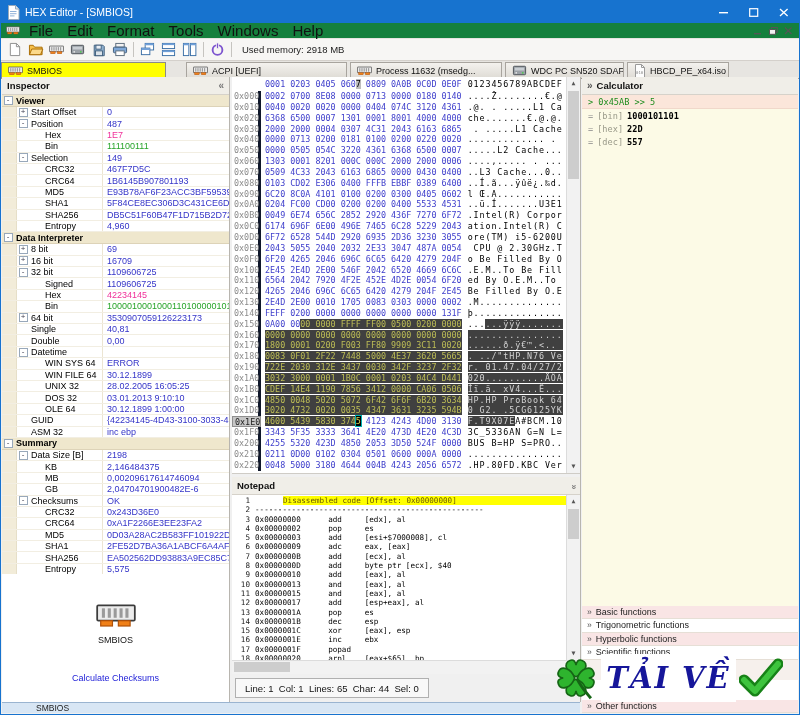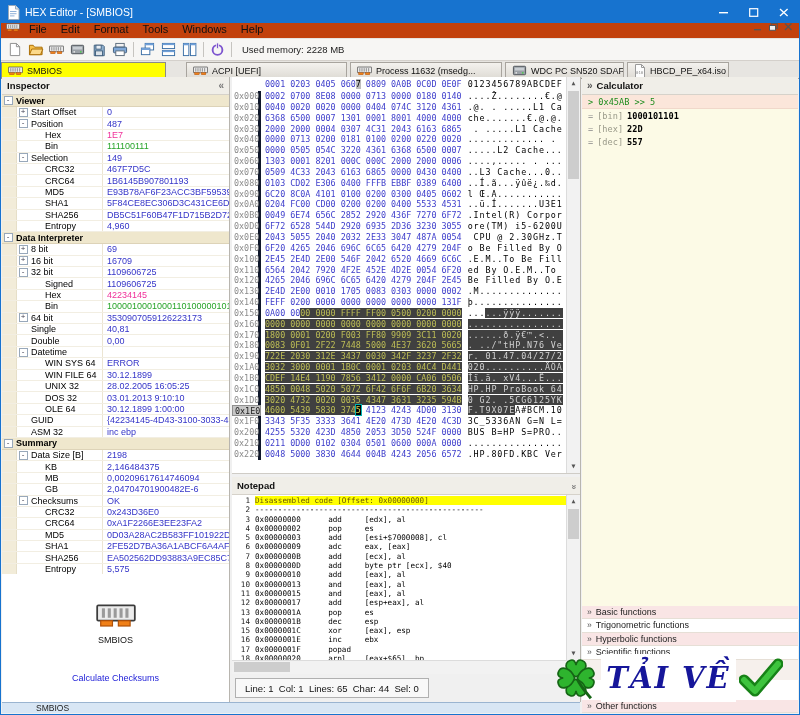--- a/index.html
+++ b/index.html
@@ -4,21 +4,21 @@
 <style>
   html,body{margin:0;padding:0;}
   body{width:800px;height:715px;position:relative;font-family:"Liberation Sans",sans-serif;background:#fff;overflow:hidden;}
   .win{position:absolute;inset:0;border:1px solid #1773cf;box-sizing:border-box;background:#f0f0f0;}
   
   .titlebar{height:22px;background:#1773cf;display:flex;align-items:center;color:#fff;font-size:10.5px;}
   .ticon{margin:0 5px 0 6px;display:flex;}
   .winbtns{margin-left:auto;display:flex;height:100%;}
   .wbtn{width:30px;height:100%;display:flex;align-items:center;justify-content:center;color:#fff;}
   
-  .menubar{height:15px;background:#c2410c;display:flex;align-items:flex-start;font-size:11px;color:#111;}
+  .menubar{height:15px;background:#15803d;display:flex;align-items:center;font-size:15px;color:#111;}
   .sysicon{margin:0 2px 0 5px;display:flex;}
   .menu-item{padding:0 7px;}
   .mdibtns{margin-left:auto;display:flex;gap:6px;padding-right:6px;color:#555;}
   .mdibtn{display:flex;align-items:center;}
   
   .toolbar{height:21px;display:flex;align-items:center;background:#f7f6f4;border-top:1px solid #e6e4e0;border-bottom:1px solid #d4d0cb;padding-left:3px;}
   .tbtn{width:21px;height:19px;display:flex;align-items:center;justify-content:center;}
   .tsep{width:1px;height:15px;background:#c6c4c0;margin:0 3px;}
   .mem{font-size:9.5px;color:#222;margin-left:7px;}
   
@@ -72,21 +72,21 @@
   .sarr.up{top:0;} .sarr.dn{bottom:0;}
   .sthumb{position:absolute;left:1px;right:1px;background:#cdcdcd;}
   
   .split{height:3px;background:#f0f0f0;flex:none;}
   .np-chev{margin-left:auto;color:#777;transform:rotate(90deg);font-size:9px;letter-spacing:-2px;}
   .np-body{flex:1;position:relative;background:#fff;overflow:hidden;font-family:"DejaVu Sans Mono",monospace;font-size:7.6px;}
   #nplines{position:absolute;top:1px;left:0;right:13px;bottom:0;overflow:hidden;}
   .nl{display:flex;height:9.3px;line-height:9.3px;white-space:pre;}
   .nn{width:18px;flex:none;text-align:right;color:#222;margin-right:5px;}
   .nt{color:#000;}
-  .nl.hl .nt{background:#ffff00;color:#6b5a00;flex:1;}
+  .nl.hl .nt{background:#ffff00;color:#6b5a00;flex:1;margin-left:28px;}
   .np-hsb{height:13px;flex:none;background:#f2f2f2;border-top:1px solid #dcdcdc;position:relative;}
   .hthumb{position:absolute;top:1px;left:2px;width:56px;height:10px;background:#cdcdcd;}
   .np-status{height:28px;flex:none;background:#f0f0f0;display:flex;align-items:center;padding:0 3px;}
   .np-stbox{border:1px solid #b0b0b0;background:#f8f8f8;height:18px;display:flex;align-items:center;padding:0 9px;font-size:9.5px;color:#111;white-space:pre;}
   
   .calc-expr{height:13px;flex:none;background:#fbe6da;font-family:"DejaVu Sans Mono",monospace;font-size:8.6px;color:#1e8c1e;display:flex;align-items:center;padding:0 6px;border-bottom:1px solid #f0d8ca;}
   .calc-res{height:13px;flex:none;display:flex;align-items:center;font-family:"DejaVu Sans Mono",monospace;font-size:8.6px;padding:0 6px;gap:4px;}
   .calc-res .eq{color:#888;}
   .calc-res .base{color:#9a9a8a;}
   .calc-res .val{color:#000;font-weight:bold;}
@@ -283,21 +283,21 @@
         <span class="tbtn">
           <span style="display: flex;">
             <svg width="15" height="15" viewBox="0 0 16 16">
               <circle cx="8" cy="8.5" r="5.2" fill="none" stroke="#7d55cf" stroke-width="2"></circle>
               <rect x="7" y="1" width="2" height="6" fill="#7d55cf" stroke="#f7f6f4" stroke-width="0.8"></rect>
             </svg>
           </span>
         </span>
         <span class="tsep"></span>
       </div>
-    <span class="mem">Used memory: 2228 MB</span>
+    <span class="mem">Used memory: 2918 MB</span>
   </div>
 
   <div class="tabbar" id="tabbar">
       <div class="tab active">
         <span style="display: flex;">
           <svg width="15" height="10" viewBox="0 0 34 20">
             <rect x="1" y="1" width="32" height="13" rx="1" fill="#ececec" stroke="#3c3c3c" stroke-width="1.5"></rect>
             <g fill="#9a9a9a">
               <rect x="5" y="3.5" width="2.6" height="8"></rect>
               <rect x="10" y="3.5" width="2.6" height="8"></rect>
@@ -682,20 +682,21 @@
             <div class="hrow"><span class="ha">0x020</span><span class="hx"><span>6368 6500 0007 1301 0001 8001 4000 4000</span></span><span class="ht"><span>che.......€.@.@.</span></span></div>
             <div class="hrow"><span class="ha">0x030</span><span class="hx"><span>2000 2000 0004 0307 4C31 2043 6163 6865</span></span><span class="ht"><span> . .....L1 Cache</span></span></div>
             <div class="hrow"><span class="ha">0x040</span><span class="hx"><span>0000 0713 0200 0181 0100 0200 0220 0020</span></span><span class="ht"><span>............. . </span></span></div>
             <div class="hrow"><span class="ha">0x050</span><span class="hx"><span>0000 0505 054C 3220 4361 6368 6500 0007</span></span><span class="ht"><span>.....L2 Cache...</span></span></div>
             <div class="hrow"><span class="ha">0x060</span><span class="hx"><span>1303 0001 8201 000C 000C 2000 2000 0006</span></span><span class="ht"><span>....‚..... . ...</span></span></div>
             <div class="hrow"><span class="ha">0x070</span><span class="hx"><span>0509 4C33 2043 6163 6865 0000 0430 0400</span></span><span class="ht"><span>..L3 Cache...0..</span></span></div>
             <div class="hrow"><span class="ha">0x080</span><span class="hx"><span>0103 CD02 E306 0400 FFFB EBBF 0389 6400</span></span><span class="ht"><span>..Í.ã...ÿûë¿.‰d.</span></span></div>
             <div class="hrow"><span class="ha">0x090</span><span class="hx"><span>6C20 8C0A 4101 0100 0200 0300 0405 0602</span></span><span class="ht"><span>l Œ.A...........</span></span></div>
             <div class="hrow"><span class="ha">0x0A0</span><span class="hx"><span>0204 FC00 CD00 0200 0200 0400 5533 4531</span></span><span class="ht"><span>..ü.Í.......U3E1</span></span></div>
             <div class="hrow"><span class="ha">0x0B0</span><span class="hx"><span>0049 6E74 656C 2852 2920 436F 7270 6F72</span></span><span class="ht"><span>.Intel(R) Corpor</span></span></div>
+            <div class="hrow"><span class="ha">0x0C0</span><span class="hx"><span>6174 696F 6E00 496E 7465 6C28 5229 2043</span></span><span class="ht"><span>ation.Intel(R) C</span></span></div>
             <div class="hrow"><span class="ha">0x0D0</span><span class="hx"><span>6F72 6528 544D 2920 6935 2D36 3230 3055</span></span><span class="ht"><span>ore(TM) i5-6200U</span></span></div>
             <div class="hrow"><span class="ha">0x0E0</span><span class="hx"><span>2043 5055 2040 2032 2E33 3047 487A 0054</span></span><span class="ht"><span> CPU @ 2.30GHz.T</span></span></div>
             <div class="hrow"><span class="ha">0x0F0</span><span class="hx"><span>6F20 4265 2046 696C 6C65 6420 4279 204F</span></span><span class="ht"><span>o Be Filled By O</span></span></div>
             <div class="hrow"><span class="ha">0x100</span><span class="hx"><span>2E45 2E4D 2E00 546F 2042 6520 4669 6C6C</span></span><span class="ht"><span>.E.M..To Be Fill</span></span></div>
             <div class="hrow"><span class="ha">0x110</span><span class="hx"><span>6564 2042 7920 4F2E 452E 4D2E 0054 6F20</span></span><span class="ht"><span>ed By O.E.M..To </span></span></div>
             <div class="hrow"><span class="ha">0x120</span><span class="hx"><span>4265 2046 696C 6C65 6420 4279 204F 2E45</span></span><span class="ht"><span>Be Filled By O.E</span></span></div>
             <div class="hrow"><span class="ha">0x130</span><span class="hx"><span>2E4D 2E00 0010 1705 0083 0303 0000 0002</span></span><span class="ht"><span>.M..............</span></span></div>
             <div class="hrow"><span class="ha">0x140</span><span class="hx"><span>FEFF 0200 0000 0000 0000 0000 0000 131F</span></span><span class="ht"><span>þ...............</span></span></div>
             <div class="hrow"><span class="ha">0x150</span><span class="hx"><span>0A00 00</span><span class="sl">00 0000 FFFF FF00 0500 0200 0000</span></span><span class="ht"><span>...</span><span class="sl">...ÿÿÿ.......</span></span></div>
             <div class="hrow"><span class="ha">0x160</span><span class="hx"><span class="sl">0000 0000 0000 0000 0000 0000 0000 0000</span></span><span class="ht"><span class="sl">................</span></span></div>
@@ -703,21 +704,21 @@
             <div class="hrow"><span class="ha">0x180</span><span class="hx"><span class="sl">0083 0F01 2F22 7448 5000 4E37 3620 5665</span></span><span class="ht"><span class="sl">. ../"tHP.N76 Ve</span></span></div>
             <div class="hrow"><span class="ha">0x190</span><span class="hx"><span class="sl">722E 2030 312E 3437 0030 342F 3237 2F32</span></span><span class="ht"><span class="sl">r. 01.47.04/27/2</span></span></div>
             <div class="hrow"><span class="ha">0x1A0</span><span class="hx"><span class="sl">3032 3000 0001 1B0C 0001 0203 04C4 D441</span></span><span class="ht"><span class="sl">020..........ÄÔA</span></span></div>
             <div class="hrow"><span class="ha">0x1B0</span><span class="hx"><span class="sl">CDEF 14E4 1190 7856 3412 0000 CA06 0506</span></span><span class="ht"><span class="sl">Íï.ä. xV4...Ê...</span></span></div>
             <div class="hrow"><span class="ha">0x1C0</span><span class="hx"><span class="sl">4850 0048 5020 5072 6F42 6F6F 6B20 3634</span></span><span class="ht"><span class="sl">HP.HP ProBook 64</span></span></div>
             <div class="hrow"><span class="ha">0x1D0</span><span class="hx"><span class="sl">3020 4732 0020 0035 4347 3631 3235 594B</span></span><span class="ht"><span class="sl">0 G2. .5CG6125YK</span></span></div>
             <div class="hrow"><span class="ha cur">0x1E0</span><span class="hx"><span class="sl">4600 5439 5830 374</span><span class="hcaret">5</span><span> 4123 4243 4D00 3130</span></span><span class="ht"><span class="sl">F.T9X07E</span><span>A#BCM.10</span></span></div>
             <div class="hrow"><span class="ha">0x1F0</span><span class="hx"><span>3343 5F35 3333 3641 4E20 473D 4E20 4C3D</span></span><span class="ht"><span>3C_5336AN G=N L=</span></span></div>
             <div class="hrow"><span class="ha">0x200</span><span class="hx"><span>4255 5320 423D 4850 2053 3D50 524F 0000</span></span><span class="ht"><span>BUS B=HP S=PRO..</span></span></div>
             <div class="hrow"><span class="ha">0x210</span><span class="hx"><span>0211 0D00 0102 0304 0501 0600 000A 0000</span></span><span class="ht"><span>................</span></span></div>
-            <div class="hrow"><span class="ha">0x220</span><span class="hx"><span>0048 5000 3830 4644 004B 4243 2056 6572</span></span><span class="ht"><span>.HP.80FD.KBC Ver</span></span></div>
+            <div class="hrow"><span class="ha">0x220</span><span class="hx"><span>0048 5000 3180 4644 004B 4243 2056 6572</span></span><span class="ht"><span>.HP.80FD.KBC Ver</span></span></div>
           </div>
         <div class="vsb">
           <span class="sarr up">▲</span>
           <div class="sthumb" style="top:14px;height:88px"></div>
           <span class="sarr dn">▼</span>
         </div>
       </div>
 
       <div class="split"></div>
 

